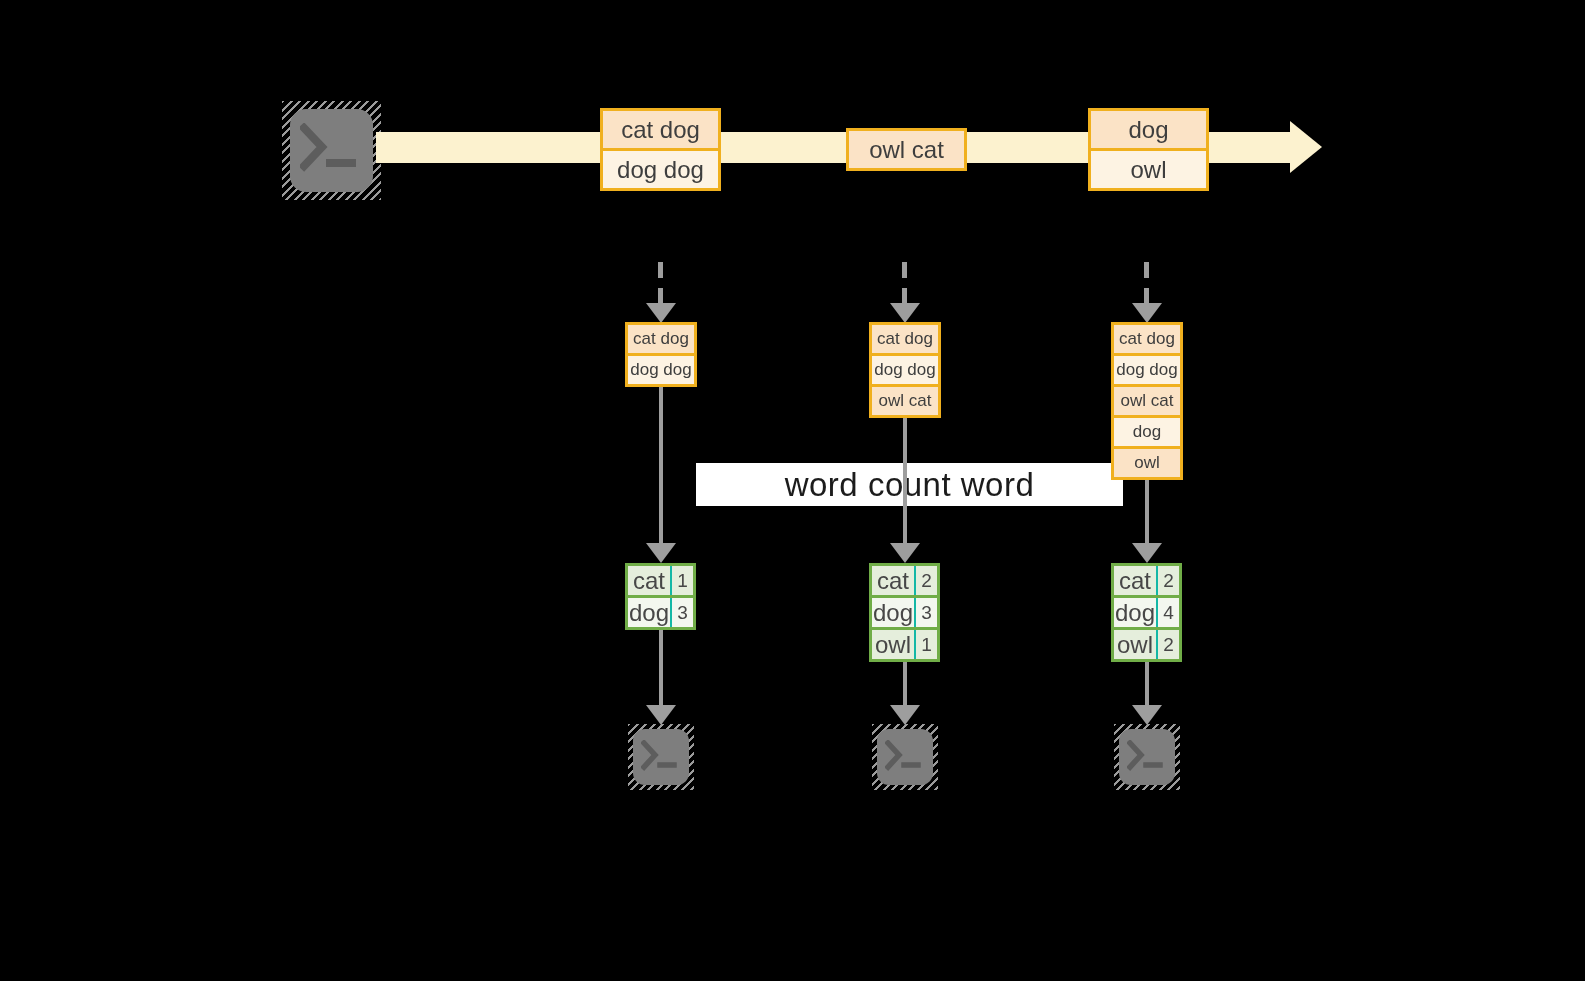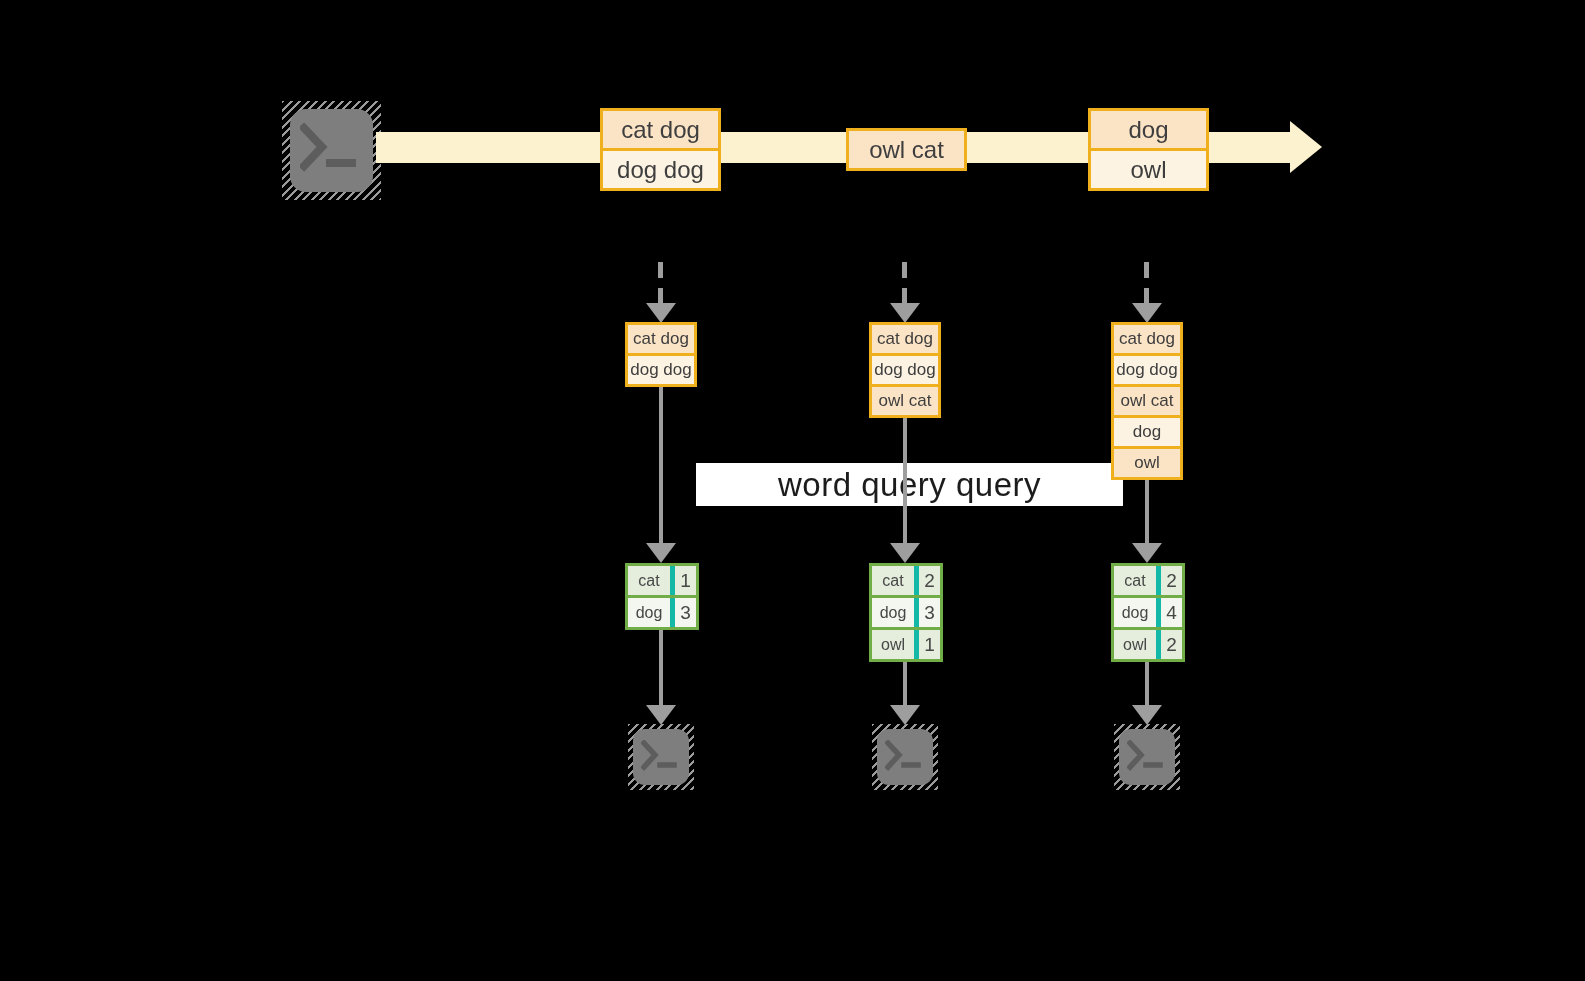--- a/index.html
+++ b/index.html
@@ -42,22 +42,22 @@
   .sbox-row + .sbox-row { border-top:3px solid #f0b01e; }
   .sbox-row:nth-child(odd) { background:#fbe3c6; }
   .sbox-row:nth-child(even){ background:#fdf3e3; }
 
   
   .ctable { position:absolute; border:3px solid #70ad47; z-index:4; }
   .crow { display:flex; height:29px; }
   .crow + .crow { border-top:3px solid #70ad47; }
   .crow:nth-child(odd)  { background:#e5eedc; }
   .crow:nth-child(even) { background:#f3f7ef; }
-  .crow .word { width:42px; border-right:5px solid #14b8a6; display:flex; align-items:center;
-                justify-content:center; font-size:16px; color:#474747; }
+  .crow .word { width:42px; border-right:2px solid #14b8a6; display:flex; align-items:center;
+                justify-content:center; font-size:24px; color:#474747; }
   .crow .val  { width:21px; display:flex; align-items:center; justify-content:center;
                 font-size:19px; color:#474747; }
 
   
   .shaft { position:absolute; width:4px; background:#9e9e9e; z-index:3; }
   .dshaft { position:absolute; width:5px; z-index:3;
             background:repeating-linear-gradient(180deg,#9e9e9e 0 16px,transparent 16px 26px); }
   .ah { position:absolute; width:0; height:0; z-index:3;
         border-left:15px solid transparent; border-right:15px solid transparent;
         border-top:20px solid #9e9e9e; }
@@ -89,21 +89,21 @@
   </div>
   <div class="ebox" style="left:846px;top:128px;">
     <div class="ebox-row">owl cat</div>
   </div>
   <div class="ebox" style="left:1088px;top:108px;">
     <div class="ebox-row">dog</div>
     <div class="ebox-row">owl</div>
   </div>
 
   <div class="banner">
-    <span>word query query</span>
+    <span>word count word</span>
   </div>
 
   <div class="dshaft" style="left:658px;top:262px;height:42px;"></div>
   <div class="ah" style="left:646px;top:303px;"></div>
 
   <div class="sbox" style="left:625px;top:322px;">
     <div class="sbox-row">cat dog</div>
     <div class="sbox-row">dog dog</div>
   </div>
 

